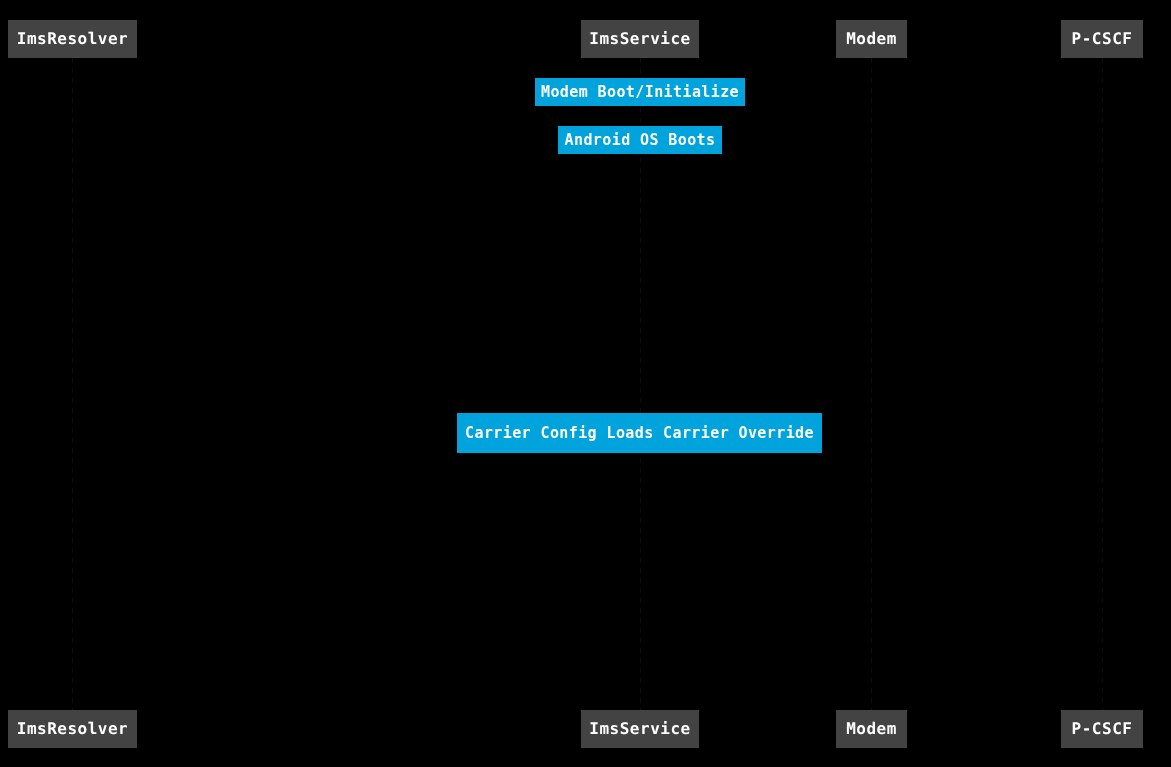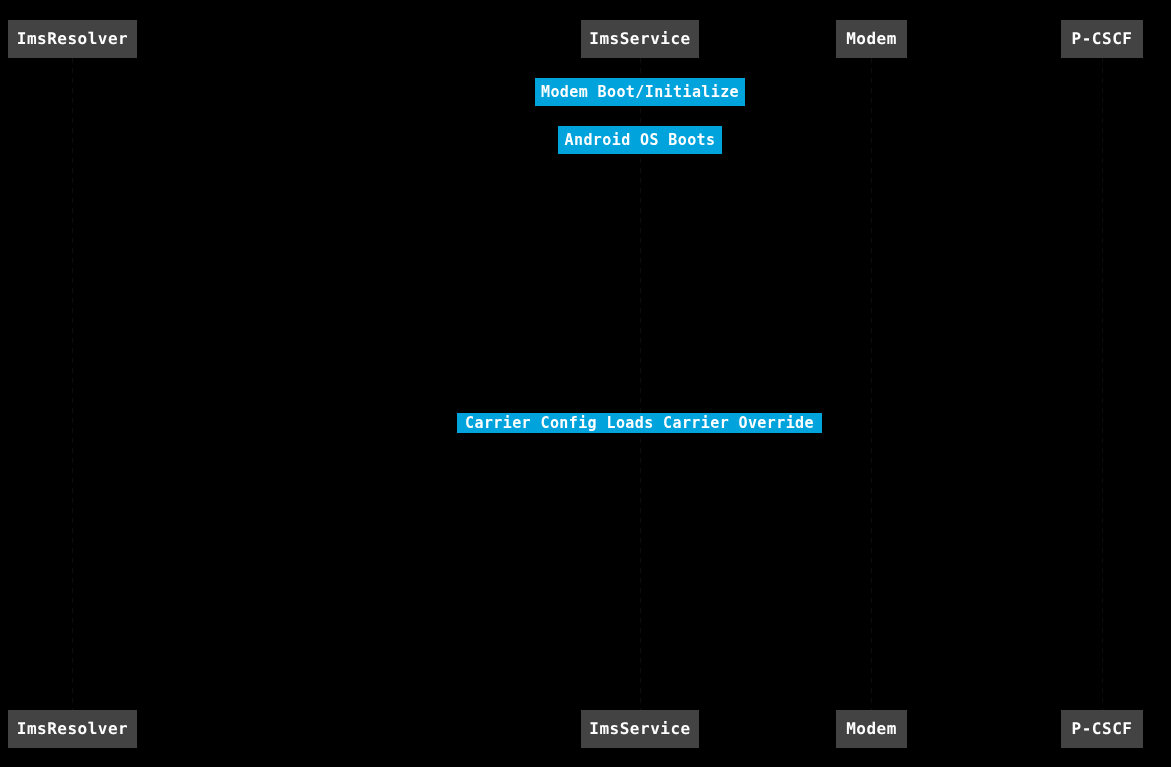--- a/index.html
+++ b/index.html
@@ -90,21 +90,21 @@
 
   <div class="participant" style="left:836px; top:20px; width:71px; height:38px;">Modem</div>
 
   <div class="participant" style="left:1061px; top:20px; width:82px; height:38px;">P-CSCF</div>
 
   <div class="note" style="left:535px; top:78px; width:210px; height:28px;">Modem Boot/Initialize</div>
 
   <div class="note" style="left:558px; top:126px; width:164px; height:28px;">Android OS Boots</div>
 
 
-  <div class="note" style="left:457px; top:413px; width:365px; height:20px;">Carrier Config Loads Carrier Override</div>
+  <div class="note" style="left:457px; top:413px; width:365px; height:40px;">Carrier Config Loads Carrier Override</div>
 
   <div class="participant" style="left:8px; top:710px; width:129px; height:38px;">ImsResolver</div>
 
   <div class="participant" style="left:581px; top:710px; width:118px; height:38px;">ImsService</div>
 
   <div class="participant" style="left:836px; top:710px; width:71px; height:38px;">Modem</div>
 
   <div class="participant" style="left:1061px; top:710px; width:82px; height:38px;">P-CSCF</div>
 
 </div>

